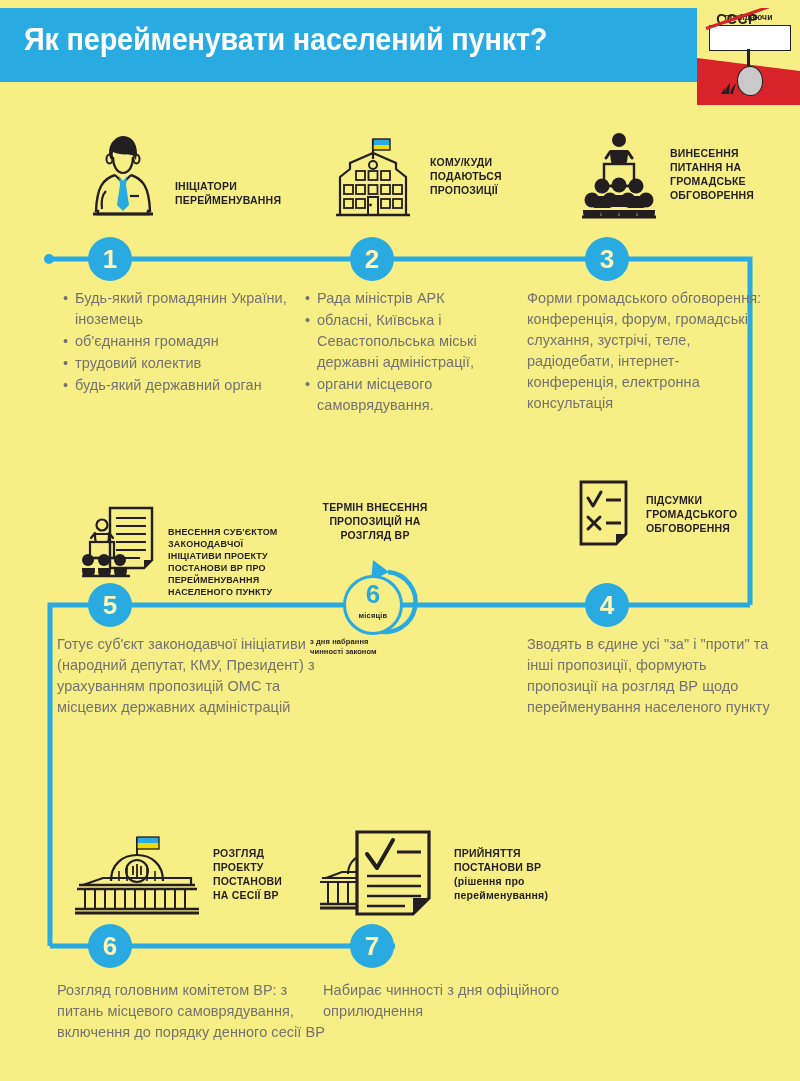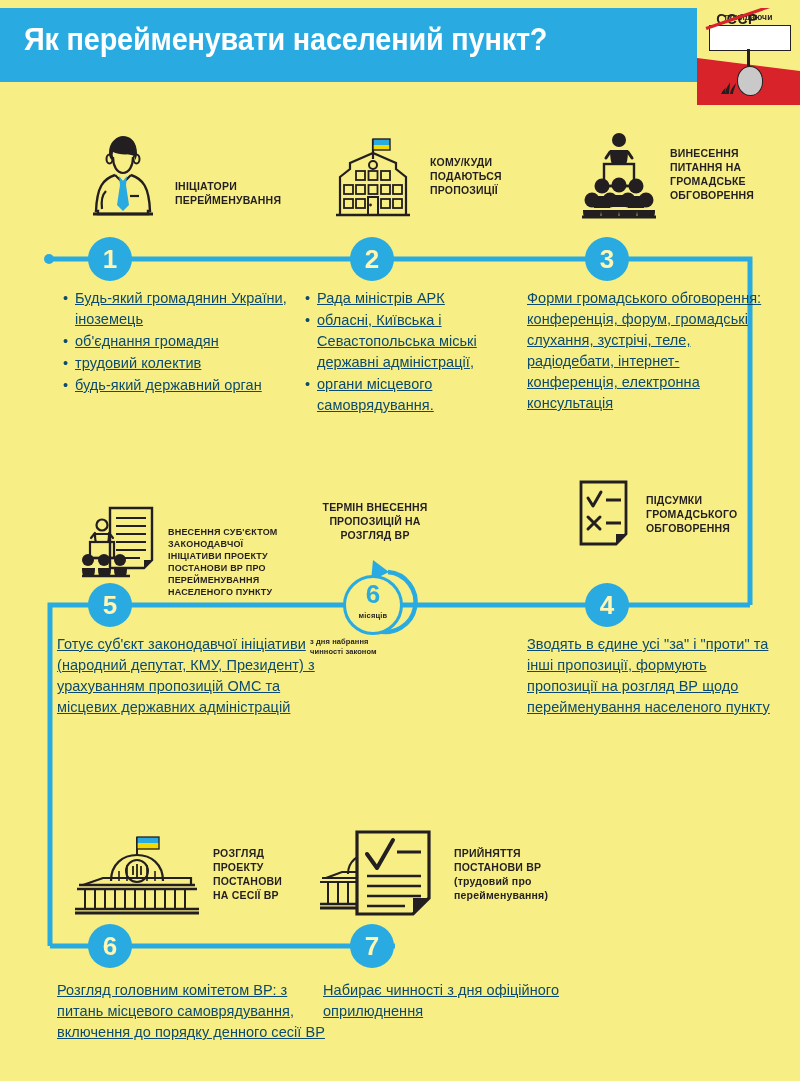--- a/index.html
+++ b/index.html
@@ -136,23 +136,22 @@
 
   .ib6{left:75px;top:833px;}
   .ib6 .caption{margin-left:14px;width:110px;}
   .ib7{left:320px;top:828px;}
   .ib7 .caption{margin-left:14px;width:150px;}
 
   .capline{display:block;}
 
   
   .body-text{
-    position:absolute;font-size:14.5px;line-height:21px;color:#0c4a6e;
+    position:absolute;font-size:14.5px;line-height:21px;color:#737373;
     letter-spacing:0.05px;
-    text-decoration:underline;
   }
   .bt1{left:63px;top:288px;width:230px;}
   .bt2{left:305px;top:288px;width:215px;}
   .bt3{left:527px;top:288px;width:235px;}
   .bt5{left:57px;top:634px;width:265px;}
   .bt4{left:527px;top:634px;width:250px;}
   .bt6{left:57px;top:980px;width:270px;}
   .bt7{left:323px;top:980px;width:265px;}
 
   ul.bullets{margin:0;padding:0;list-style:none;}
@@ -429,21 +428,21 @@
         <path d="M4 4 L76 4 L76 70 L60 86 L4 86 Z" fill="#f7ee85" stroke="#231f20" stroke-width="3.2"></path>
         <path d="M60 86 L60 70 L76 70 Z" fill="#231f20"></path>
         <path d="M14 26 L24 40 L40 12" fill="none" stroke="#231f20" stroke-width="4" stroke-linecap="round" stroke-linejoin="round"></path>
         <path d="M44 24 H68" stroke="#231f20" stroke-width="3"></path>
         <path d="M14 48 H68 M14 58 H68 M14 68 H68 M14 78 H52" stroke="#231f20" stroke-width="2.6"></path>
       </svg>
     </div>
     <div class="caption">
       <span class="capline">ПРИЙНЯТТЯ</span>
       <span class="capline">ПОСТАНОВИ ВР</span>
-      <span class="capline mixed">(трудовий про</span>
+      <span class="capline mixed">(рішення про</span>
       <span class="capline mixed">перейменування)</span>
     </div>
   </div>
 
   <div class="circle c6b">6</div>
   <div class="circle c7">7</div>
 
   <div class="body-text bt6">
     <p class="para">Розгляд головним комітетом ВР: з питань місцевого самоврядування, включення до порядку денного сесії ВР</p>
   </div>

